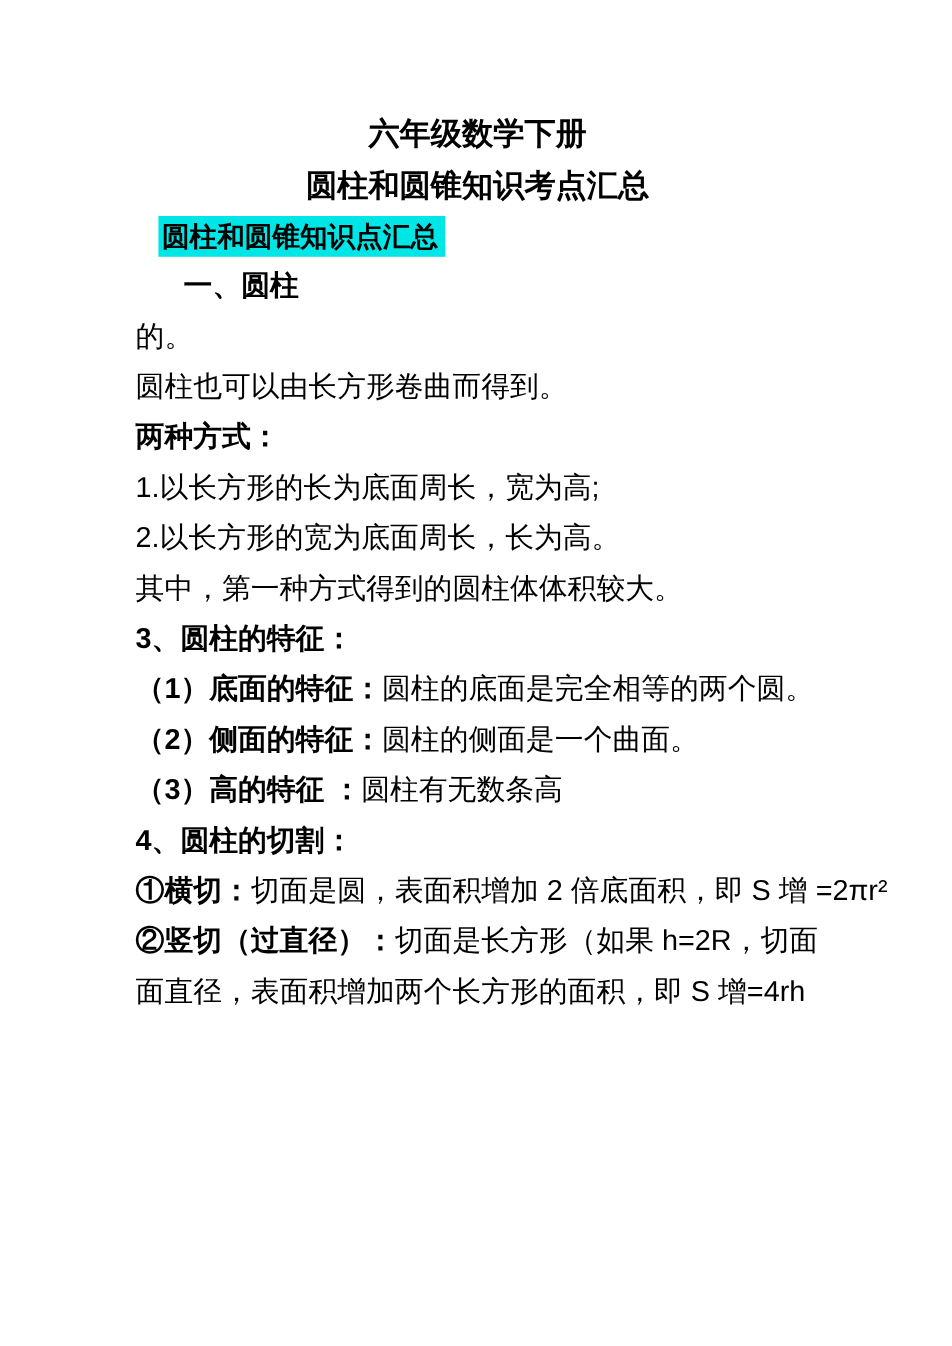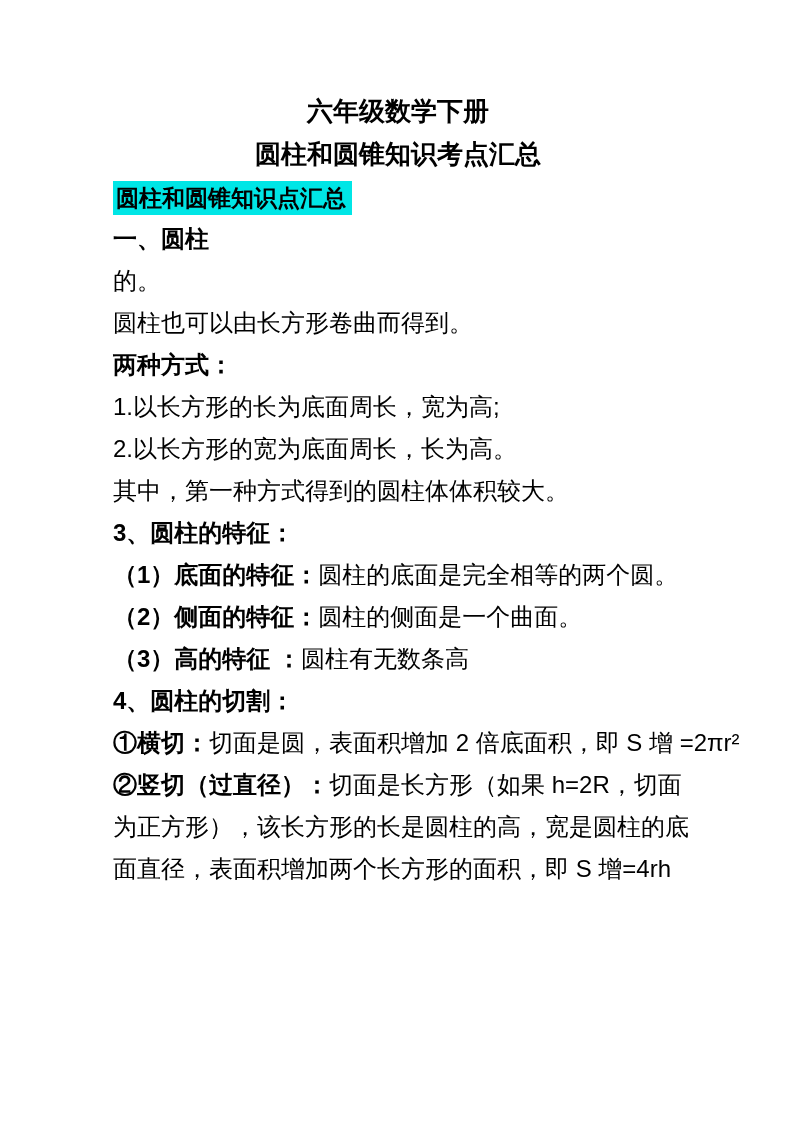--- a/index.html
+++ b/index.html
@@ -28,35 +28,37 @@
     line-height: 43px;
     white-space: nowrap;
   }
   .line {
     font-size: 24px;
     line-height: 42px;
     white-space: nowrap;
   }
   .hl-row {
     line-height: 42px;
+    margin-left: 19px;
   }
   .hl {
     display: inline-block;
     font-size: 23px;
     font-weight: 700;
     line-height: 30px;
     padding: 2px 6px 2px 3px;
     vertical-align: middle;
   }
   .b { font-weight: 700; }
   .section {
     font-weight: 700;
     font-size: 24px;
     line-height: 42px;
     white-space: nowrap;
+    margin-left: 40px;
   }
   .small { font-size: 24px; }
 </style>
 </head>
 <body>
 
 <div class="page">
 
   <div class="tline">六年级数学下册</div>
   <div class="tline">圆柱和圆锥知识考点汇总</div>
@@ -87,17 +89,16 @@
   <div class="line"><span class="b">（2）侧面的特征：</span><span>圆柱的侧面是一个曲面。</span></div>
 
   <div class="line"><span class="b">（3）高的特征 ：</span><span>圆柱有无数条高</span></div>
 
   <div class="line"><span class="b">4、圆柱的切割：</span></div>
 
   <div class="line small"><span class="b">①横切：</span><span>切面是圆，表面积增加 2 倍底面积，即 S 增 =2πr²</span></div>
 
   <div class="line"><span class="b">②竖切（过直径）：</span><span>切面是长方形（如果 h=2R，切面</span></div>
 
-  <div class="line"><span>为正方形），该长方形的长是圆柱的高，宽是圆柱的底</span></div>
 
   <div class="line"><span>面直径，表面积增加两个长方形的面积，即 S 增=4rh</span></div>
 
 </div>
 
 </body></html>

